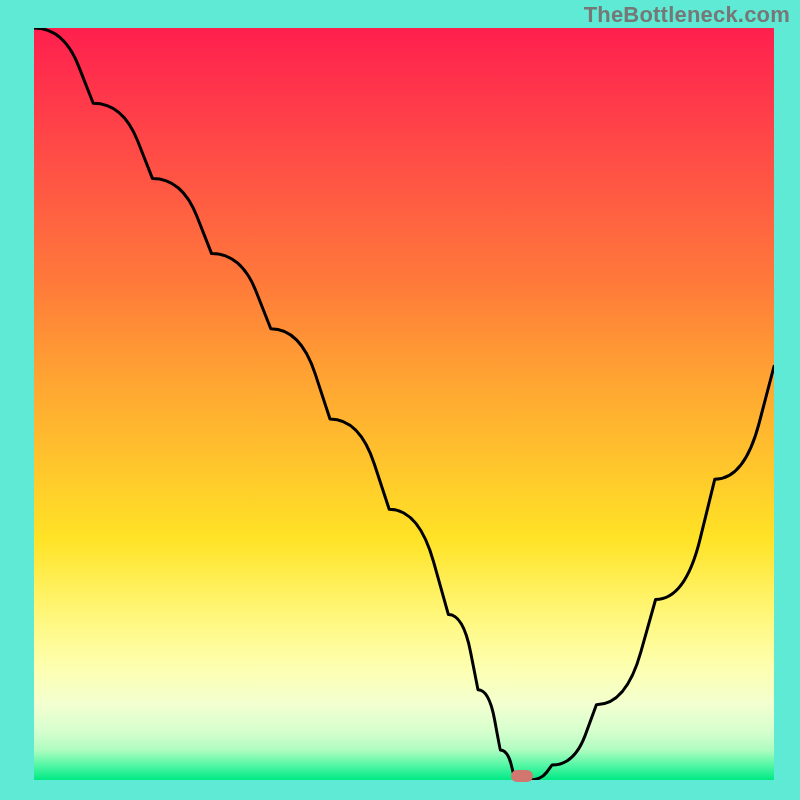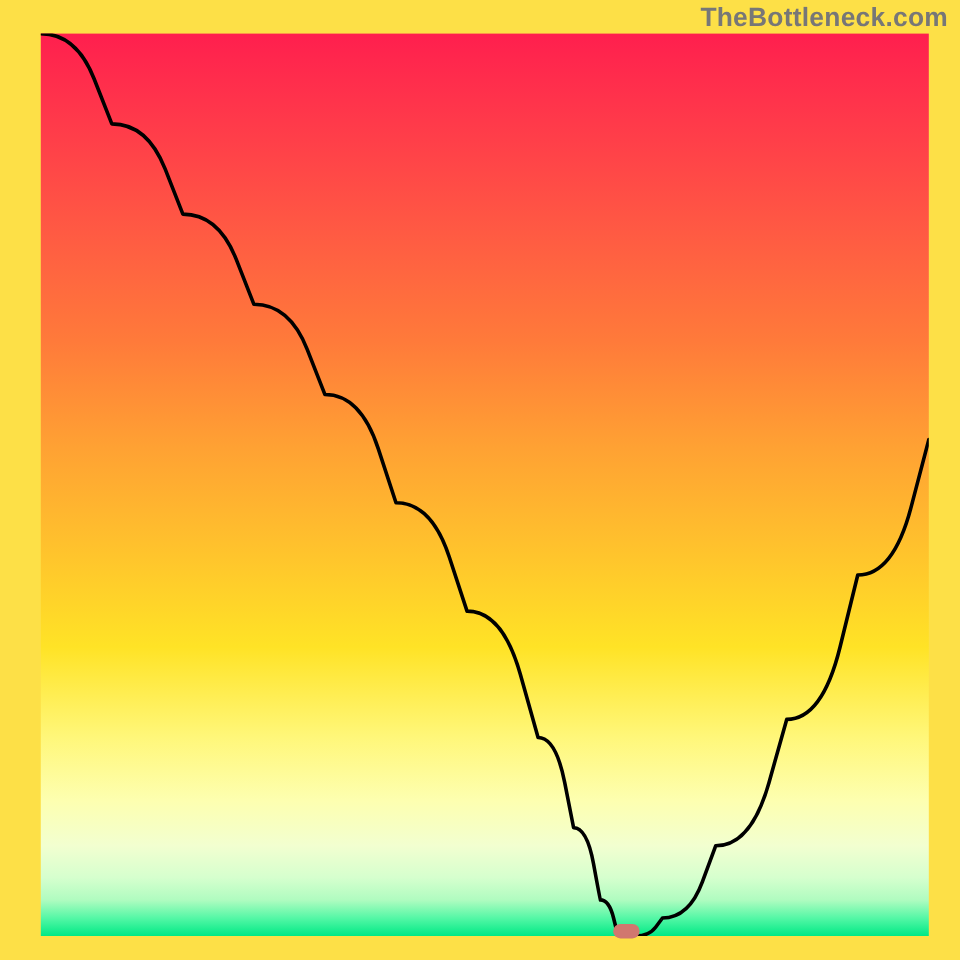--- a/index.html
+++ b/index.html
@@ -8,21 +8,21 @@
     width: 800px;
     height: 800px;
     background: #000;
     font-family: Arial, Helvetica, sans-serif;
     overflow: hidden;
   }
   .frame {
     position: relative;
     width: 800px;
     height: 800px;
-    background: #fde047;
+    background: #5eead4;
   }
   .watermark {
     position: absolute;
     top: 2px;
     right: 10px;
     color: #777;
     font-size: 22px;
     font-weight: 600;
     letter-spacing: 0.2px;
     user-select: none;

